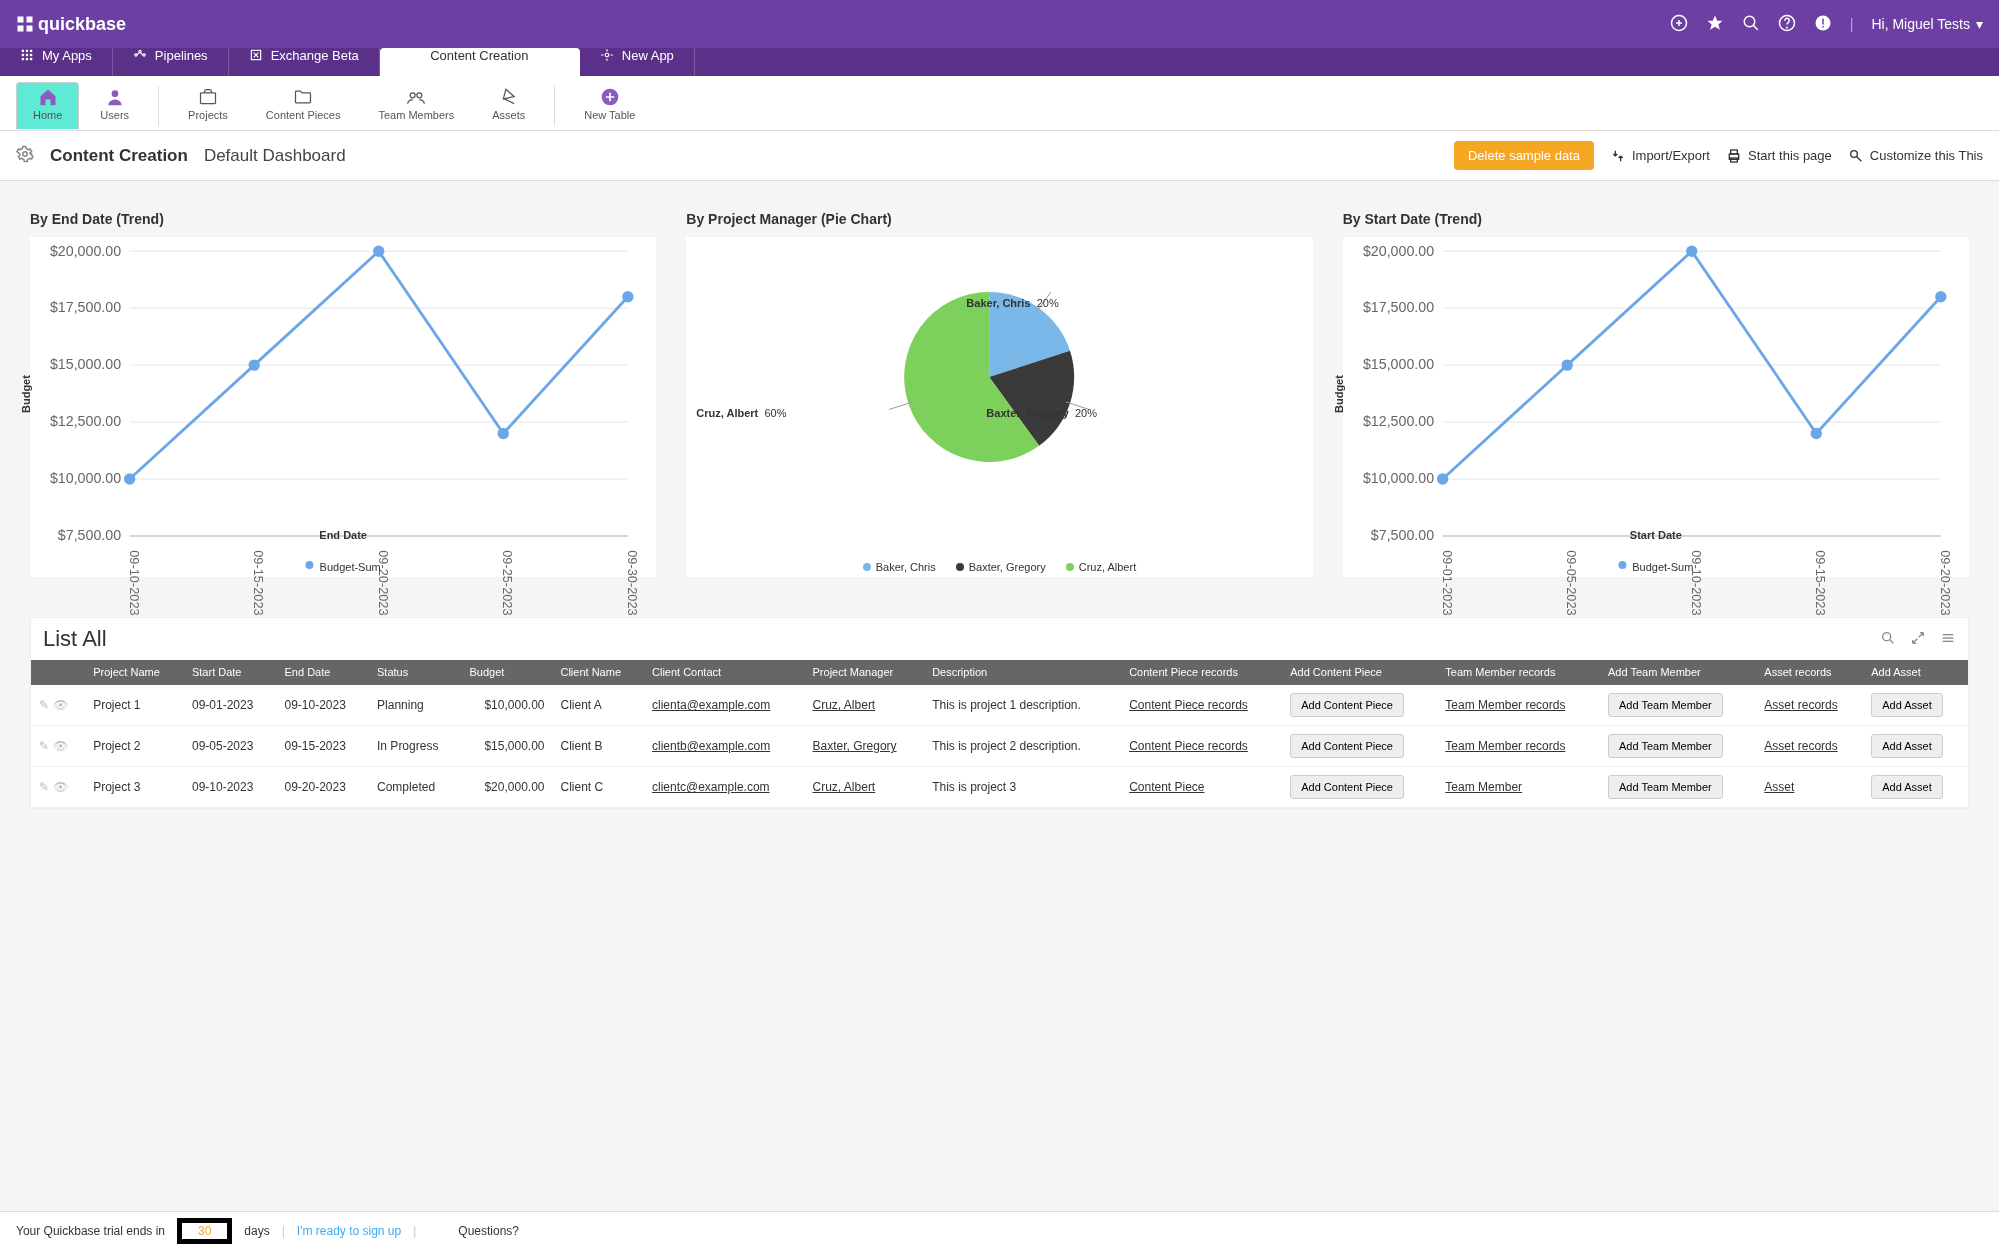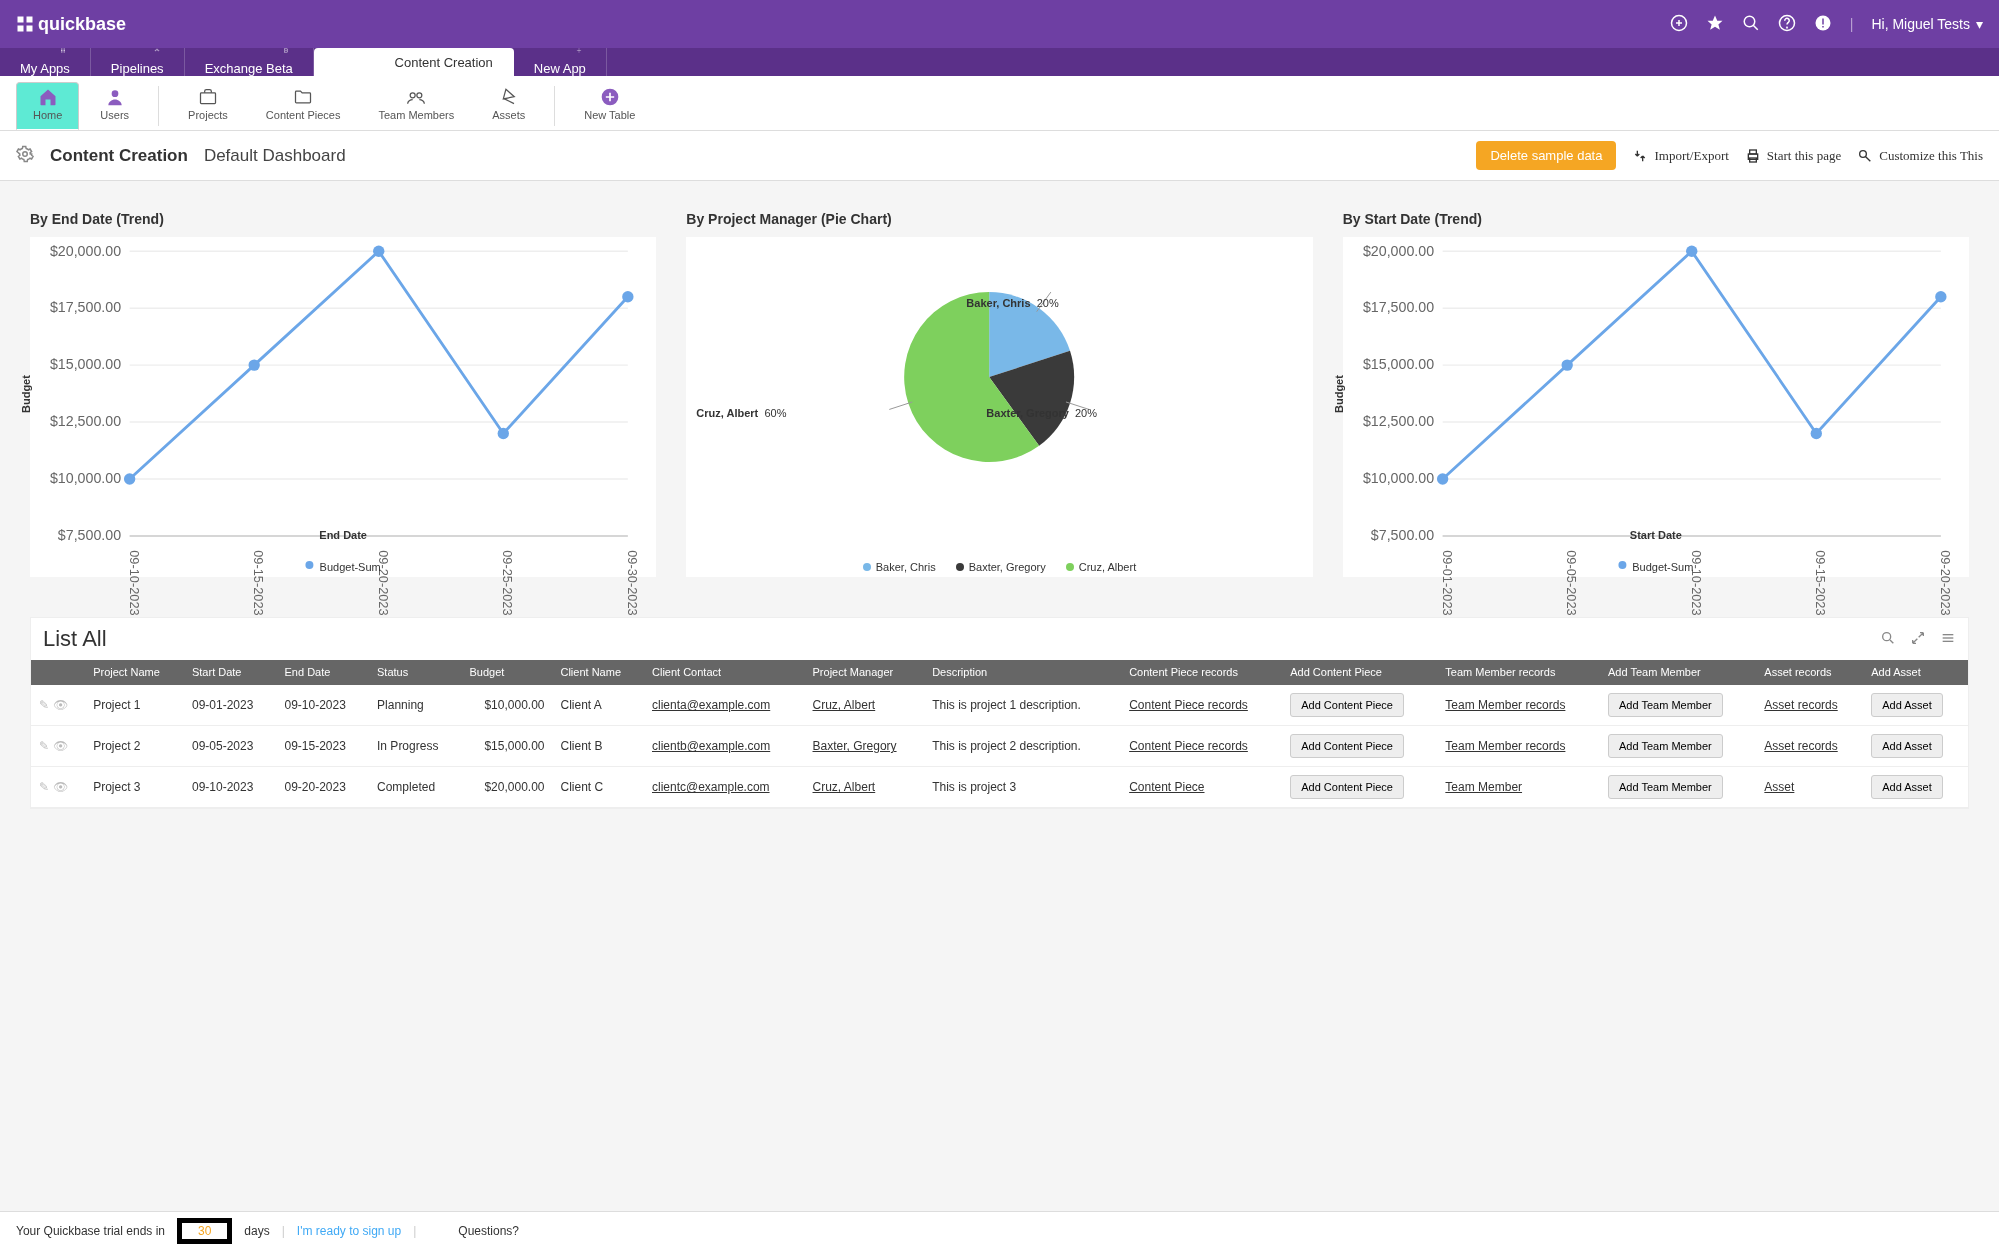--- a/index.html
+++ b/index.html
@@ -6,36 +6,36 @@
 body { font-family: -apple-system, BlinkMacSystemFont, "Segoe UI", Arial, sans-serif; font-size: 13px; color: #333; background: #f5f5f5; overflow-x: hidden; }
 .topbar { background: #6e3fa3; color: #fff; height: 48px; display: flex; align-items: center; padding: 0 16px; justify-content: space-between; }
 .topbar-left { display: flex; align-items: center; gap: 8px; }
 .logo { font-weight: 700; font-size: 18px; display: flex; align-items: center; gap: 4px; }
 .logo-icon { width: 18px; height: 18px; }
 .topbar-right { display: flex; align-items: center; gap: 18px; font-size: 14px; }
 .topbar-right .icon { cursor: pointer; }
 .user-greet { display: flex; align-items: center; gap: 6px; cursor: pointer; }
 
 .navbar { background: #5b3089; height: 28px; display: flex; align-items: stretch; }
-.nav-tab { display: flex; align-items: flex-end; gap: 8px; padding: 0 20px; color: #fff; font-size: 13px; cursor: pointer; border-right: 1px solid rgba(255,255,255,0.2); flex-direction: column; }
+.nav-tab { display: flex; align-items: flex-start; gap: 8px; padding: 0 20px; color: #fff; font-size: 13px; cursor: pointer; border-right: 1px solid rgba(255,255,255,0.2); }
 .nav-tab.active { background: #fff; color: #333; border-radius: 4px 4px 0 0; }
 .nav-tab .nicon { width: 14px; height: 14px; }
 
 .subtoolbar { background: #fff; border-bottom: 1px solid #ddd; display: flex; align-items: center; padding: 6px 0 0 16px; gap: 4px; }
 .sub-item { display: flex; flex-direction: column; align-items: center; padding: 4px 16px 8px; cursor: pointer; font-size: 11px; color: #555; border: 1px solid transparent; border-radius: 4px 4px 0 0; }
 .sub-item.active { border-color: #ccc; border-bottom-color: #fff; background: #5eead4; }
 .sub-item .sicon { width: 20px; height: 20px; margin-bottom: 2px; }
 
 .pagehead { background: #fff; border-bottom: 1px solid #ddd; display: flex; align-items: center; padding: 10px 16px; gap: 16px; }
 .pagehead .gear { color: #888; cursor: pointer; }
 .pagehead .title { font-weight: 700; font-size: 17px; }
 .pagehead .subtitle { font-size: 17px; color: #444; }
 .pagehead .spacer { flex: 1; }
 .btn-orange { background: #f5a623; color: #fff; border: none; padding: 7px 14px; border-radius: 4px; font-size: 13px; cursor: pointer; }
-.page-action { display: flex; align-items: center; gap: 6px; font-size: 13px; color: #333; cursor: pointer; font-family: Liberation Serif, serif; }
+.page-action { display: flex; align-items: center; gap: 6px; font-size: 13px; color: #333; cursor: pointer; }
 
 .content { padding: 30px 30px 60px; }
 .addbtns { display: flex; justify-content: flex-end; gap: 10px; margin-bottom: 28px; padding-top: 20px; border-top: 1px solid #eee; }
 .btn-blue { background: #3fa9f5; color: #fff; border: none; padding: 7px 14px; border-radius: 4px; font-size: 13px; cursor: pointer; }
 
 .charts { display: flex; gap: 30px; margin-bottom: 40px; }
 .chart-panel { flex: 1; }
 .chart-title { font-size: 14px; color: #333; margin-bottom: 10px; font-weight: bold; }
 .chart-box { background: #fff; height: 340px; position: relative; }
 .line-chart { position: absolute; inset: 0; }

